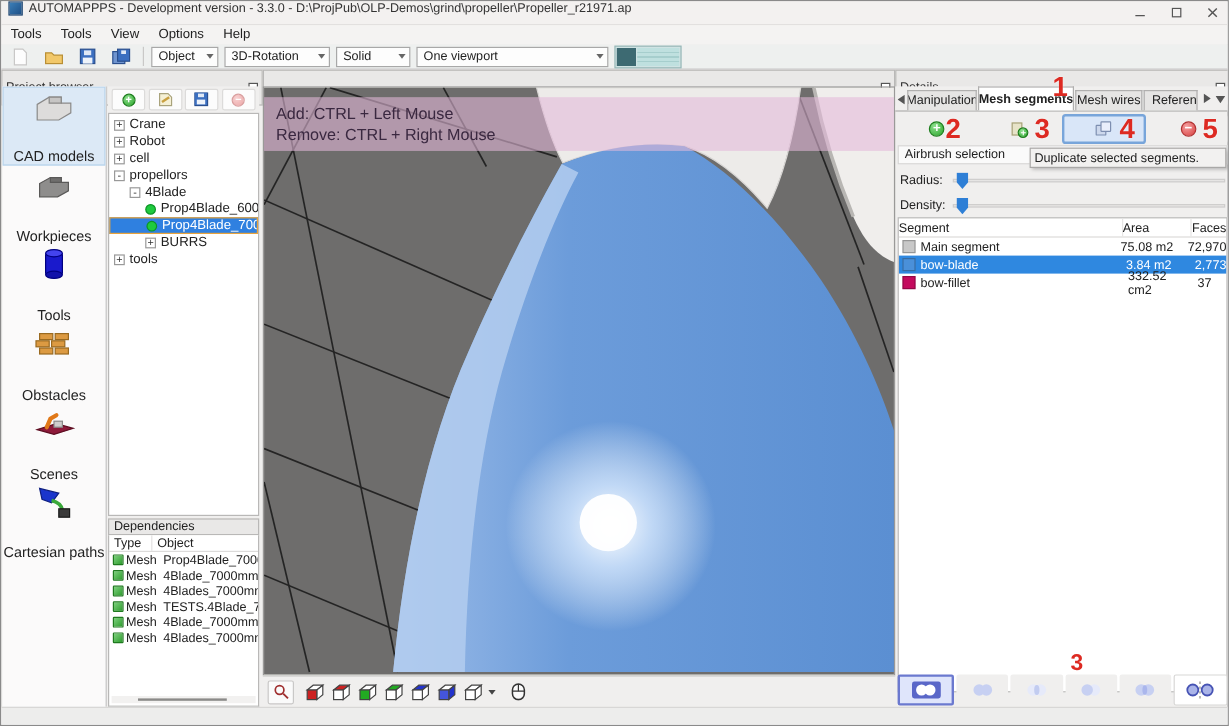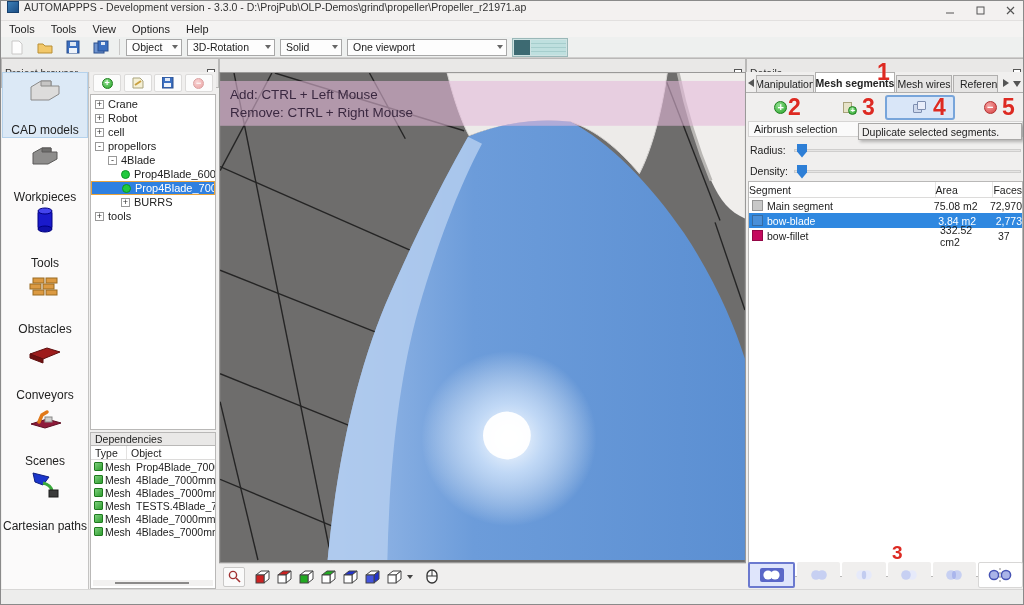--- a/index.html
+++ b/index.html
@@ -258,27 +258,20 @@
       <rect x="5" y="14" width="11" height="5"></rect>
           <rect x="18" y="14" width="11" height="5"></rect>
       <rect x="8" y="20" width="11" height="5"></rect>
           <rect x="21" y="20" width="11" height="5"></rect>
         </g>
       </svg>
     <span class="clabel">Obstacles</span>
   </div>
   <div class="cat">
     <svg width="40" height="34">
-      <polygon points="5,18 22,12 35,16 18,23" fill="#9e1c1c" stroke="#5e0e0e"></polygon>
-      <polygon points="5,18 18,23 18,27 5,22" fill="#6e1010" stroke="#5e0e0e"></polygon>
-      </svg>
-    <span class="clabel">Conveyors</span>
-  </div>
-  <div class="cat">
-    <svg width="40" height="34">
       <polygon points="6,22 22,17 36,21 20,26" fill="#8e1a3a" stroke="#5e0e22"></polygon>
       <path d="M14,20 L17,13 L22,10" fill="none" stroke="#e07818" stroke-width="3.5" stroke-linecap="round"></path>
       <rect x="20" y="15" width="7" height="5" fill="#cfcecd" stroke="#8a8988"></rect>
       </svg>
     <span class="clabel">Scenes</span>
   </div>
   <div class="cat">
     <svg width="40" height="30">
       <polygon points="8,4 24,8 18,16 10,13" fill="#1a35cc" stroke="#0e1f80"></polygon>
       <path d="M18,14 Q26,16 27,22" fill="none" stroke="#3aa83a" stroke-width="3"></path>

